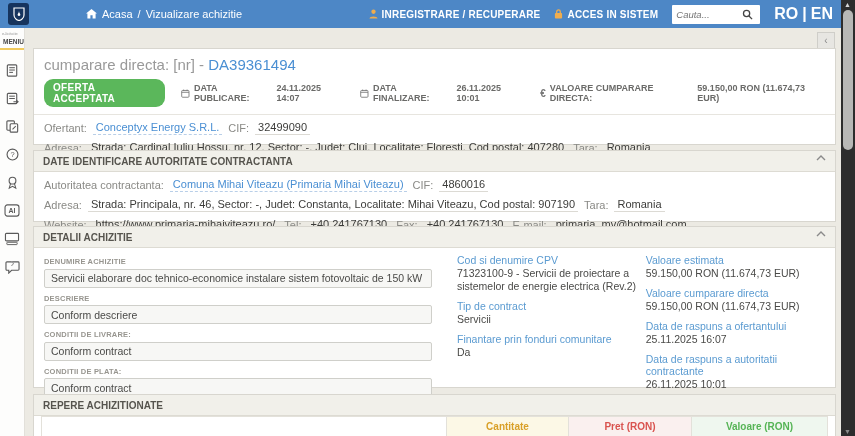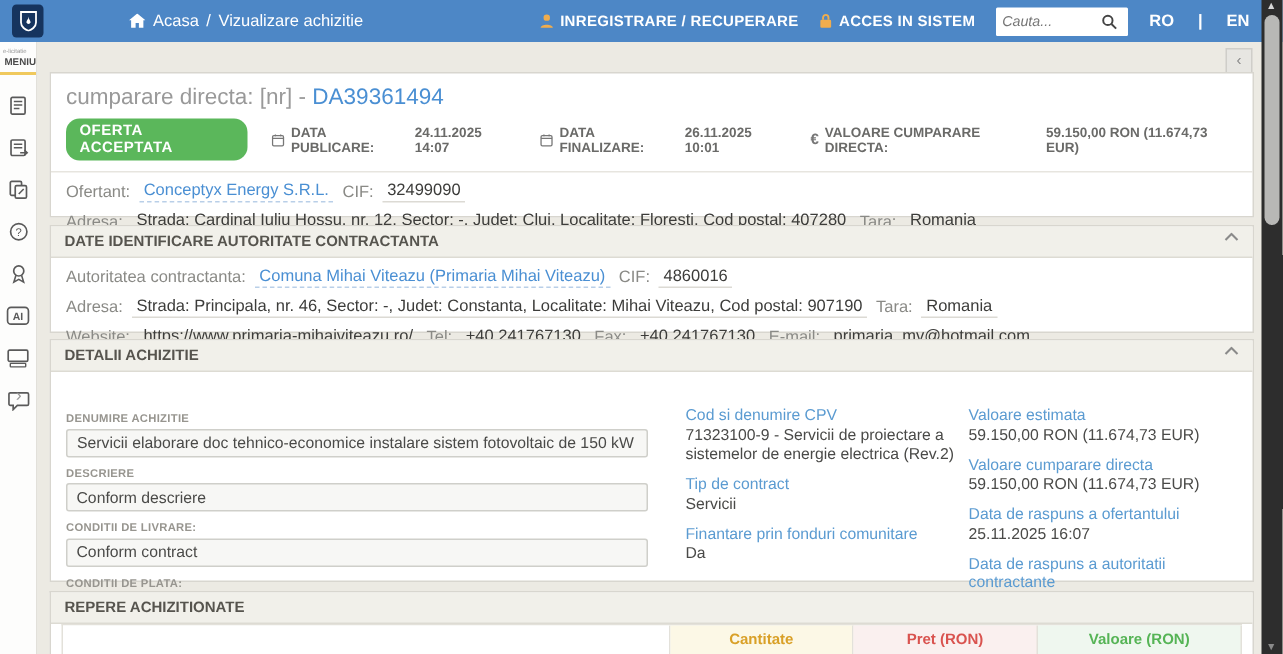--- a/index.html
+++ b/index.html
@@ -7,21 +7,21 @@
 
   
   .topbar { position:absolute; left:0; top:0; width:855px; height:28px; background:#4d87c6; z-index:10; display:flex; align-items:center; }
   .logo { position:absolute; left:8px; top:3px; width:21px; height:22px; background:#16345e; border-radius:3px; display:flex; align-items:center; justify-content:center; }
   .breadcrumb { position:absolute; left:86px; top:0; height:28px; display:flex; align-items:center; gap:5px; color:#fff; font-size:11px; }
   .breadcrumb a { color:#fff; text-decoration:none; }
   .topbar-right { position:absolute; right:22px; top:0; height:28px; display:flex; align-items:center; gap:14px; }
   .toplink { display:flex; align-items:center; gap:4px; color:#fff; font-size:10px; font-weight:bold; cursor:pointer; letter-spacing:.2px; }
   .searchbox { width:88px; height:19px; background:#fff; display:flex; align-items:center; border-radius:1px; padding:0 4px; }
   .searchbox input { border:none; outline:none; width:66px; font-size:9.5px; color:#555; font-family:"Liberation Sans",sans-serif;font-style:italic; }
-  .lang { color:#fff; font-size:11px; font-weight:bold; display:flex; gap:16px; }
+  .lang { color:#fff; font-size:16px; font-weight:bold; display:flex; gap:4px; }
   .lang span { cursor:pointer; }
 
   
   .sidebar { position:absolute; left:0; top:28px; width:25px; height:408px; background:#fdfdfc; border-right:1px solid #e2e0da; z-index:5; }
   .sb-brand { font-size:4px; color:#999; padding:3px 2px 0 2px; white-space:nowrap; overflow:hidden; }
   .sb-menu { font-size:6.5px; font-weight:bold; color:#4a4a4a; padding:2px 2px 3px 3px; border-bottom:2px solid #f0c95d; }
   .sb-icons { display:flex; flex-direction:column; align-items:center; gap:11px; margin-top:12px; }
   .sb-icon { width:17px; height:17px; color:#5a5a5a; cursor:pointer; display:flex; align-items:center; justify-content:center; }
   .sb-collapse { position:absolute; left:0; width:25px; text-align:center; top:228px; color:#999; font-size:12px; cursor:pointer; }
 
@@ -49,21 +49,21 @@
   .contact-rows { padding:6px 10px 0 10px; }
   .c-row { display:flex; align-items:center; gap:6px; font-size:11px; margin-bottom:6px; white-space:nowrap; }
   .c-label { color:#8a8a86; }
   .c-val { color:#3c3c3a; border-bottom:1px solid #dcdad4; padding:0 3px 1px 3px; }
   .c-link { color:#4a8fd3; text-decoration:none; border-bottom:1px dashed #b9cfe8; padding:0 3px 1px 3px; }
 
   .card2 { top:122px; height:72px; }
   .card3 { top:198px; height:162px; }
   .card4 { top:366px; height:42px; border-bottom:none; }
 
-  .details-body { display:flex; padding:23px 10px 0 10px; }
+  .details-body { display:flex; padding:6px 10px 0 10px; }
   .col-left { width:390px; }
   .f-label { font-size:7.5px; font-weight:bold; color:#97958f; letter-spacing:.2px; margin:3px 0 2px 0; }
   .f-input { width:388px; height:19px; background:#f7f7f5; border:1px solid #cfcfca; border-radius:2px; font-size:10.5px; color:#4a4a48; padding:0 6px; font-family:"Liberation Sans",sans-serif; margin-bottom:3px; }
   .col-mid { width:200px; margin-left:25px; }
   .col-right { width:190px; margin-left:0px; }
   .info-group { margin-bottom:7px; }
   .info-label { color:#5b9bd1; font-size:10.5px; margin-bottom:1px; }
   .info-value { color:#4a4a48; font-size:10.5px; line-height:1.25; }
 
   .items-table { margin:0 7px; display:flex; border-left:1px solid #e3e1da; border-top:1px solid #e3e1da; }

